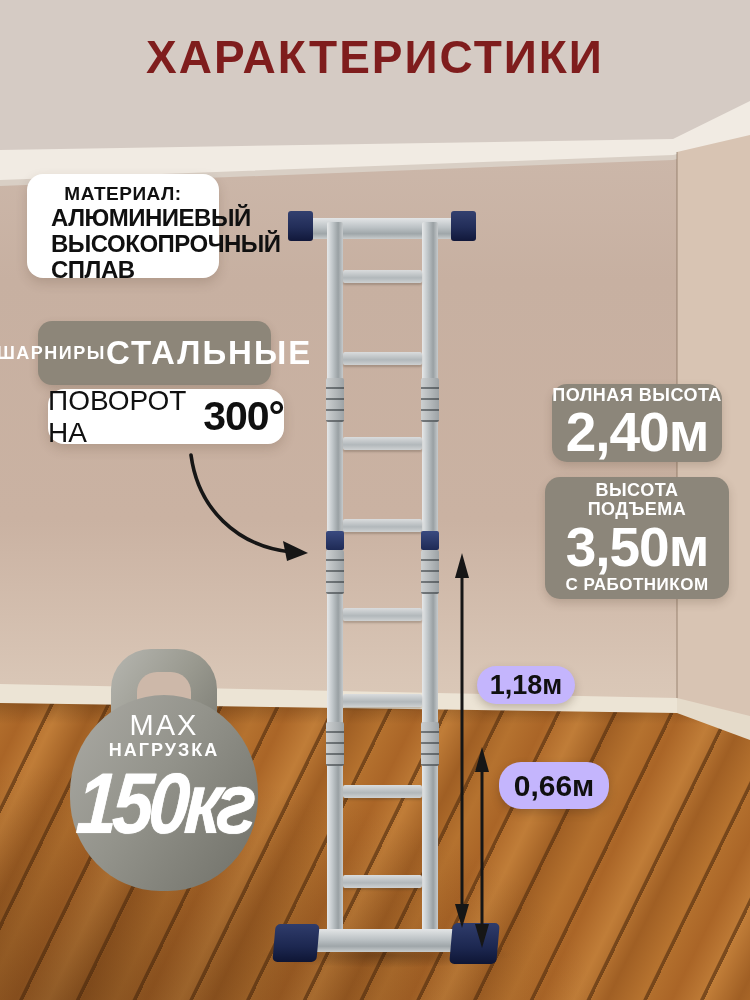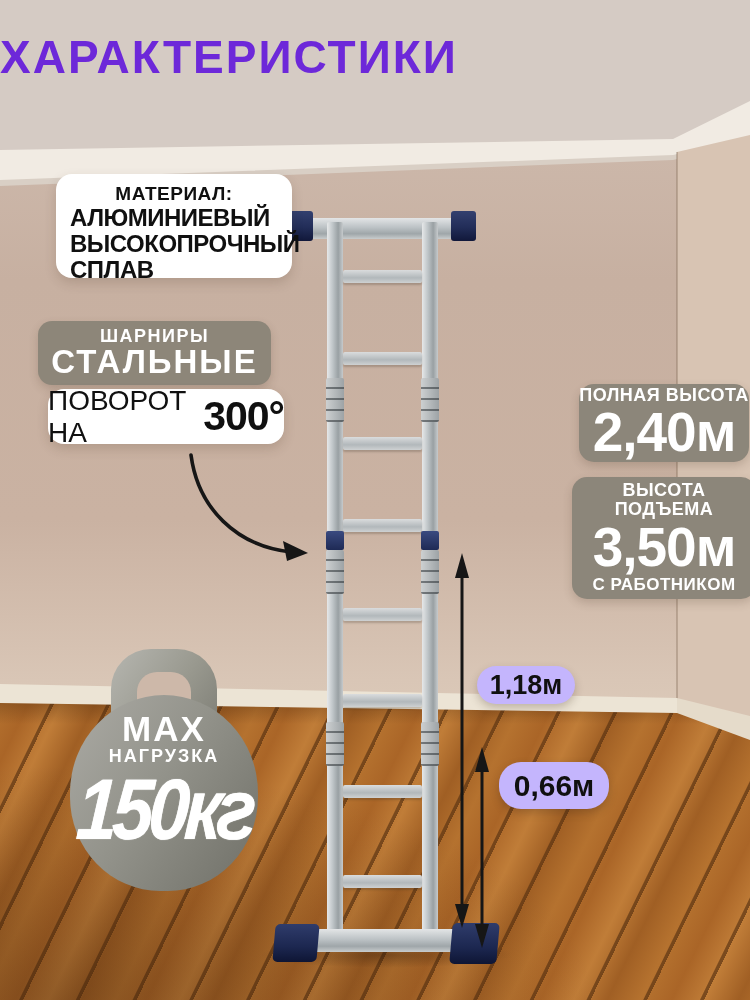--- a/index.html
+++ b/index.html
@@ -26,39 +26,39 @@
   .knuckle{width:18px;height:44px;border-radius:2px;
            background:repeating-linear-gradient(180deg, rgba(42,48,52,0) 0 9px, rgba(42,48,52,0.55) 9px 11px),
                       linear-gradient(90deg,#cdd0d1,#9da3a6);}
   .latch{width:18px;height:19px;border-radius:2px;background:linear-gradient(180deg,#3a4a80,#1e2a55);}
   .cap{background:linear-gradient(180deg,#33406f 0%,#222d58 55%,#11183a 100%);border-radius:3px;}
   .foot{background:linear-gradient(180deg,#2f3c6b 0%,#1c2750 60%,#0e1534 100%);border-radius:5px;transform:skewX(-5deg);}
   .lshadow{left:258px;top:942px;width:256px;height:26px;border-radius:50%;
            background:radial-gradient(ellipse,rgba(30,15,5,0.30),rgba(0,0,0,0) 70%);}
 
   
-  .title{position:absolute;left:0;top:30px;width:750px;z-index:50;
-         font-size:46px;font-weight:bold;letter-spacing:2px;color:#6d28d9;}
+  .title{position:absolute;left:0;top:30px;width:750px;text-align:center;z-index:50;
+         font-size:46px;font-weight:bold;letter-spacing:2px;color:#7f1d1d;}
   .card{position:absolute;background:#ffffff;border-radius:16px;z-index:45;
         box-shadow:0 5px 12px rgba(70,50,35,0.18);color:#101010;}
-  .material-card{left:56px;top:174px;width:236px;height:104px;padding:9px 14px;box-sizing:border-box;}
+  .material-card{left:27px;top:174px;width:192px;height:104px;padding:9px 24px;box-sizing:border-box;}
   .material-card .cap-line{text-align:center;font-size:19px;font-weight:800;letter-spacing:0.5px;}
   .material-card .big-line{font-size:24px;font-weight:800;line-height:1.09;letter-spacing:-0.5px;}
   .hinge-card{position:absolute;left:38px;top:321px;width:233px;height:64px;border-radius:14px;z-index:45;
-        background:#8d8679;color:#ffffff;display:flex;flex-direction:column;align-items:center;justify-content:center;
+        background:#8d8679;color:#ffffff;display:flex;align-items:center;justify-content:center;
         box-shadow:0 4px 10px rgba(70,50,35,0.2);}
   .hinge-card .small{font-size:18px;font-weight:700;letter-spacing:1.5px;line-height:1;}
   .hinge-card .big{font-size:33px;font-weight:700;letter-spacing:2px;line-height:1.05;}
   .rotate-card{left:48px;top:389px;width:236px;height:55px;display:flex;align-items:center;justify-content:center;}
   .rotate-card .pre{font-size:28px;font-weight:400;}
   .rotate-card .deg{font-size:41px;font-weight:800;margin-left:8px;letter-spacing:-1px;}
 
   .badge{position:absolute;background:#8c867a;border-radius:15px;color:#fff;z-index:45;text-align:center;
          display:flex;flex-direction:column;align-items:center;justify-content:center;
-         box-shadow:0 4px 10px rgba(70,50,35,0.2);margin-left:27px;}
+         box-shadow:0 4px 10px rgba(70,50,35,0.2);}
   .badge .lab{font-size:18px;font-weight:700;letter-spacing:0.5px;line-height:1.1;}
   .badge .val{font-weight:800;line-height:1.0;letter-spacing:-1px;}
   .badge1{left:552px;top:384px;width:170px;height:78px;}
   .badge1 .val{font-size:55px;}
   .badge2{left:545px;top:477px;width:184px;height:122px;}
   .badge2 .val{font-size:55px;}
   .badge .note{font-size:17px;font-weight:700;letter-spacing:0.5px;line-height:1.2;}
 
   .pill{position:absolute;background:#c4b5fd;border-radius:22px;z-index:46;color:#101010;
         display:flex;align-items:center;justify-content:center;font-weight:800;
@@ -67,21 +67,21 @@
   .pill2{left:499px;top:762px;width:110px;height:47px;font-size:30px;}
 
   
   .kb{position:absolute;left:70px;top:649px;width:190px;height:240px;z-index:30;}
   .kb-handle{position:absolute;left:41px;top:0;width:106px;height:92px;border-radius:40px 40px 28px 28px;
              background:linear-gradient(125deg,#b6b6b0 0%,#99998f 55%,#7c7c74 100%);}
   .kb-hole{position:absolute;left:67px;top:23px;width:54px;height:52px;border-radius:20px;background:#cdb8a9;}
   .kb-body{position:absolute;left:0;top:46px;width:188px;height:196px;border-radius:50% 50% 48% 48%;
            background:linear-gradient(125deg,#abaaa4 0%,#93938b 45%,#6f6f67 100%);}
   .kb-text{position:absolute;left:-12px;top:62px;width:212px;text-align:center;color:#ffffff;z-index:31;}
-  .kb-max{font-size:35px;font-weight:700;letter-spacing:2px;line-height:1;}
+  .kb-max{font-size:29px;font-weight:400;letter-spacing:2px;line-height:1;}
   .kb-load{font-size:18px;font-weight:800;letter-spacing:2px;line-height:1.15;}
   .kb-val{font-size:86px;font-weight:bold;font-style:italic;letter-spacing:-6px;line-height:0.95;
           transform:scaleX(0.86) skewX(-4deg);transform-origin:center;margin-top:2px;
           text-shadow:0 0 1px #fff;}
 
   svg.arrows{position:absolute;left:0;top:0;z-index:40;pointer-events:none;}
 </style>
 </head>
 <body>
 

